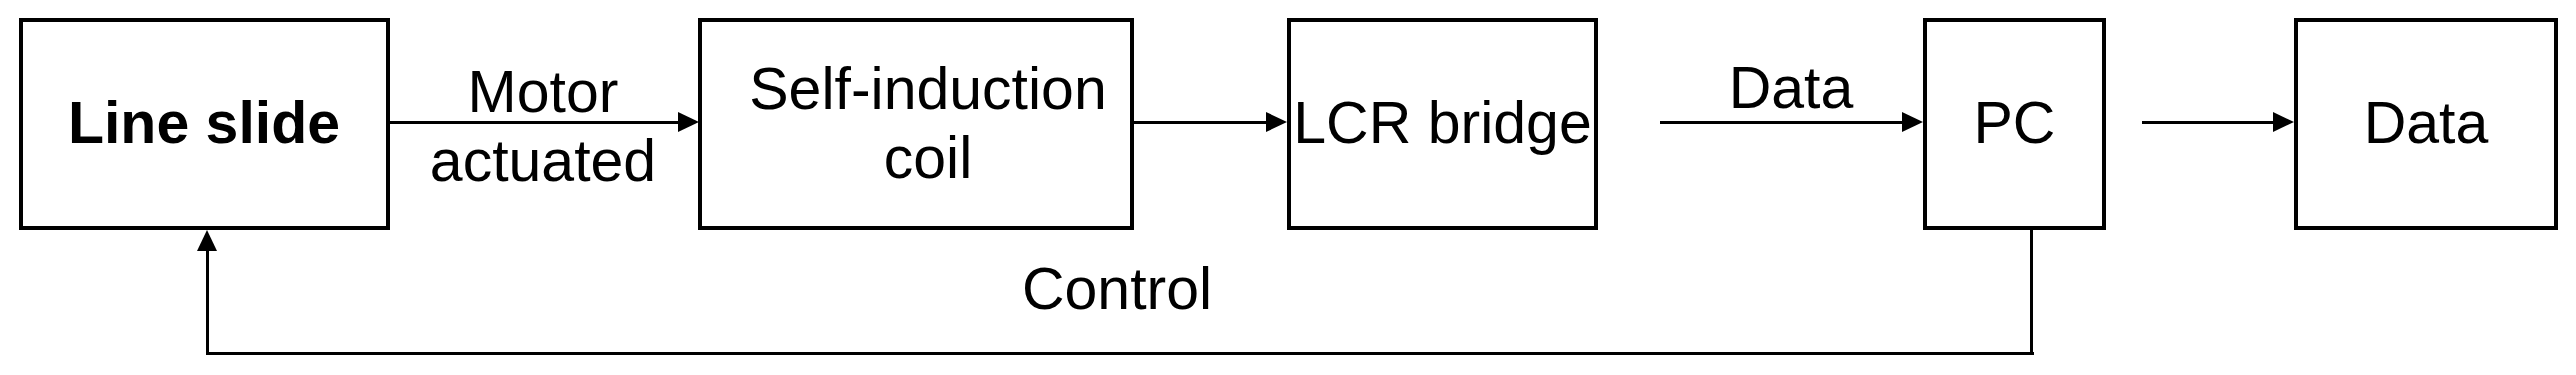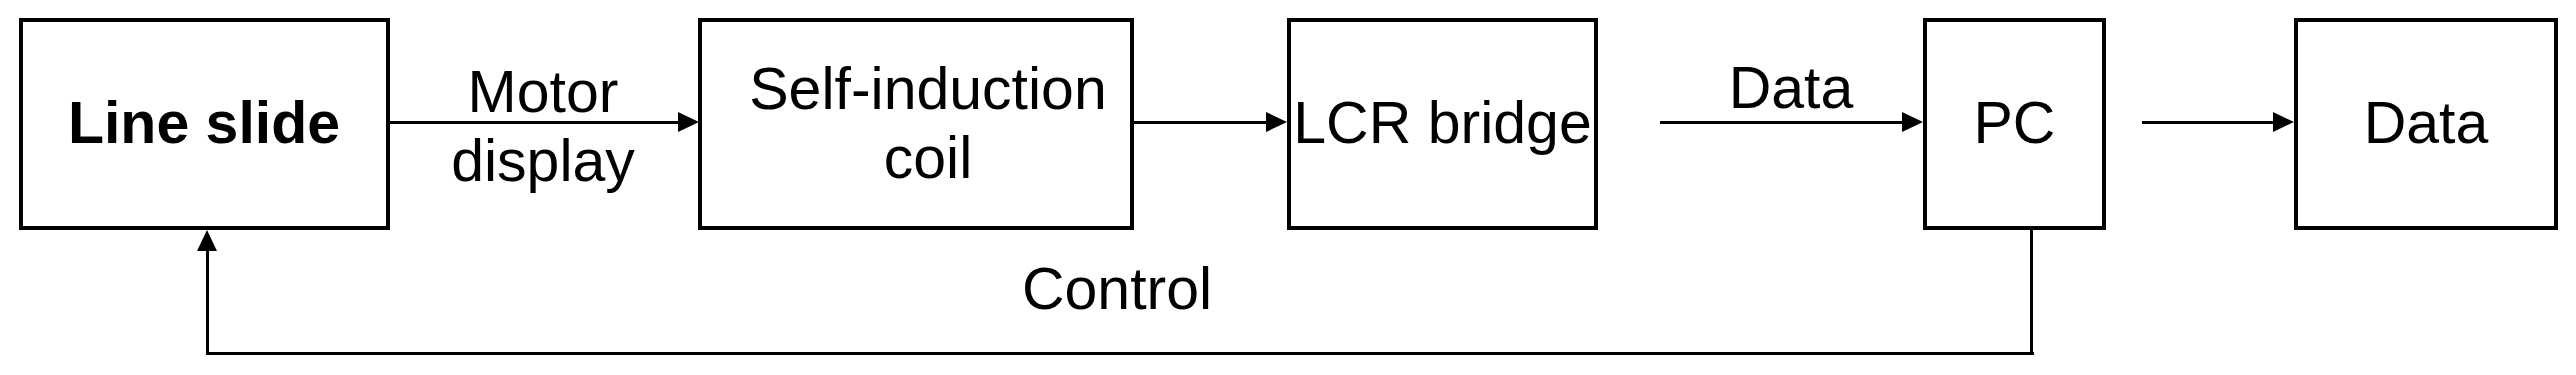--- a/index.html
+++ b/index.html
@@ -88,21 +88,21 @@
   </div>
 
   <div class="box" style="left:2294px; width:264px;">
     <span class="ln">Data</span>
   </div>
 
   <div class="hline" style="left:389px; top:121px; width:290px;"></div>
   <div class="ah-right" style="left:678px; top:112px;"></div>
   <div class="elabel" style="left:543px; top:58px;">
     <span class="ln">Motor</span>
-    <span class="ln">display</span>
+    <span class="ln">actuated</span>
   </div>
 
   <div class="hline" style="left:1134px; top:121px; width:133px;"></div>
   <div class="ah-right" style="left:1266px; top:112px;"></div>
 
   <div class="hline" style="left:1660px; top:121px; width:243px;"></div>
   <div class="ah-right" style="left:1902px; top:112px;"></div>
   <div class="elabel" style="left:1791px; top:54px;">
     <span class="ln">Data</span>
   </div>

